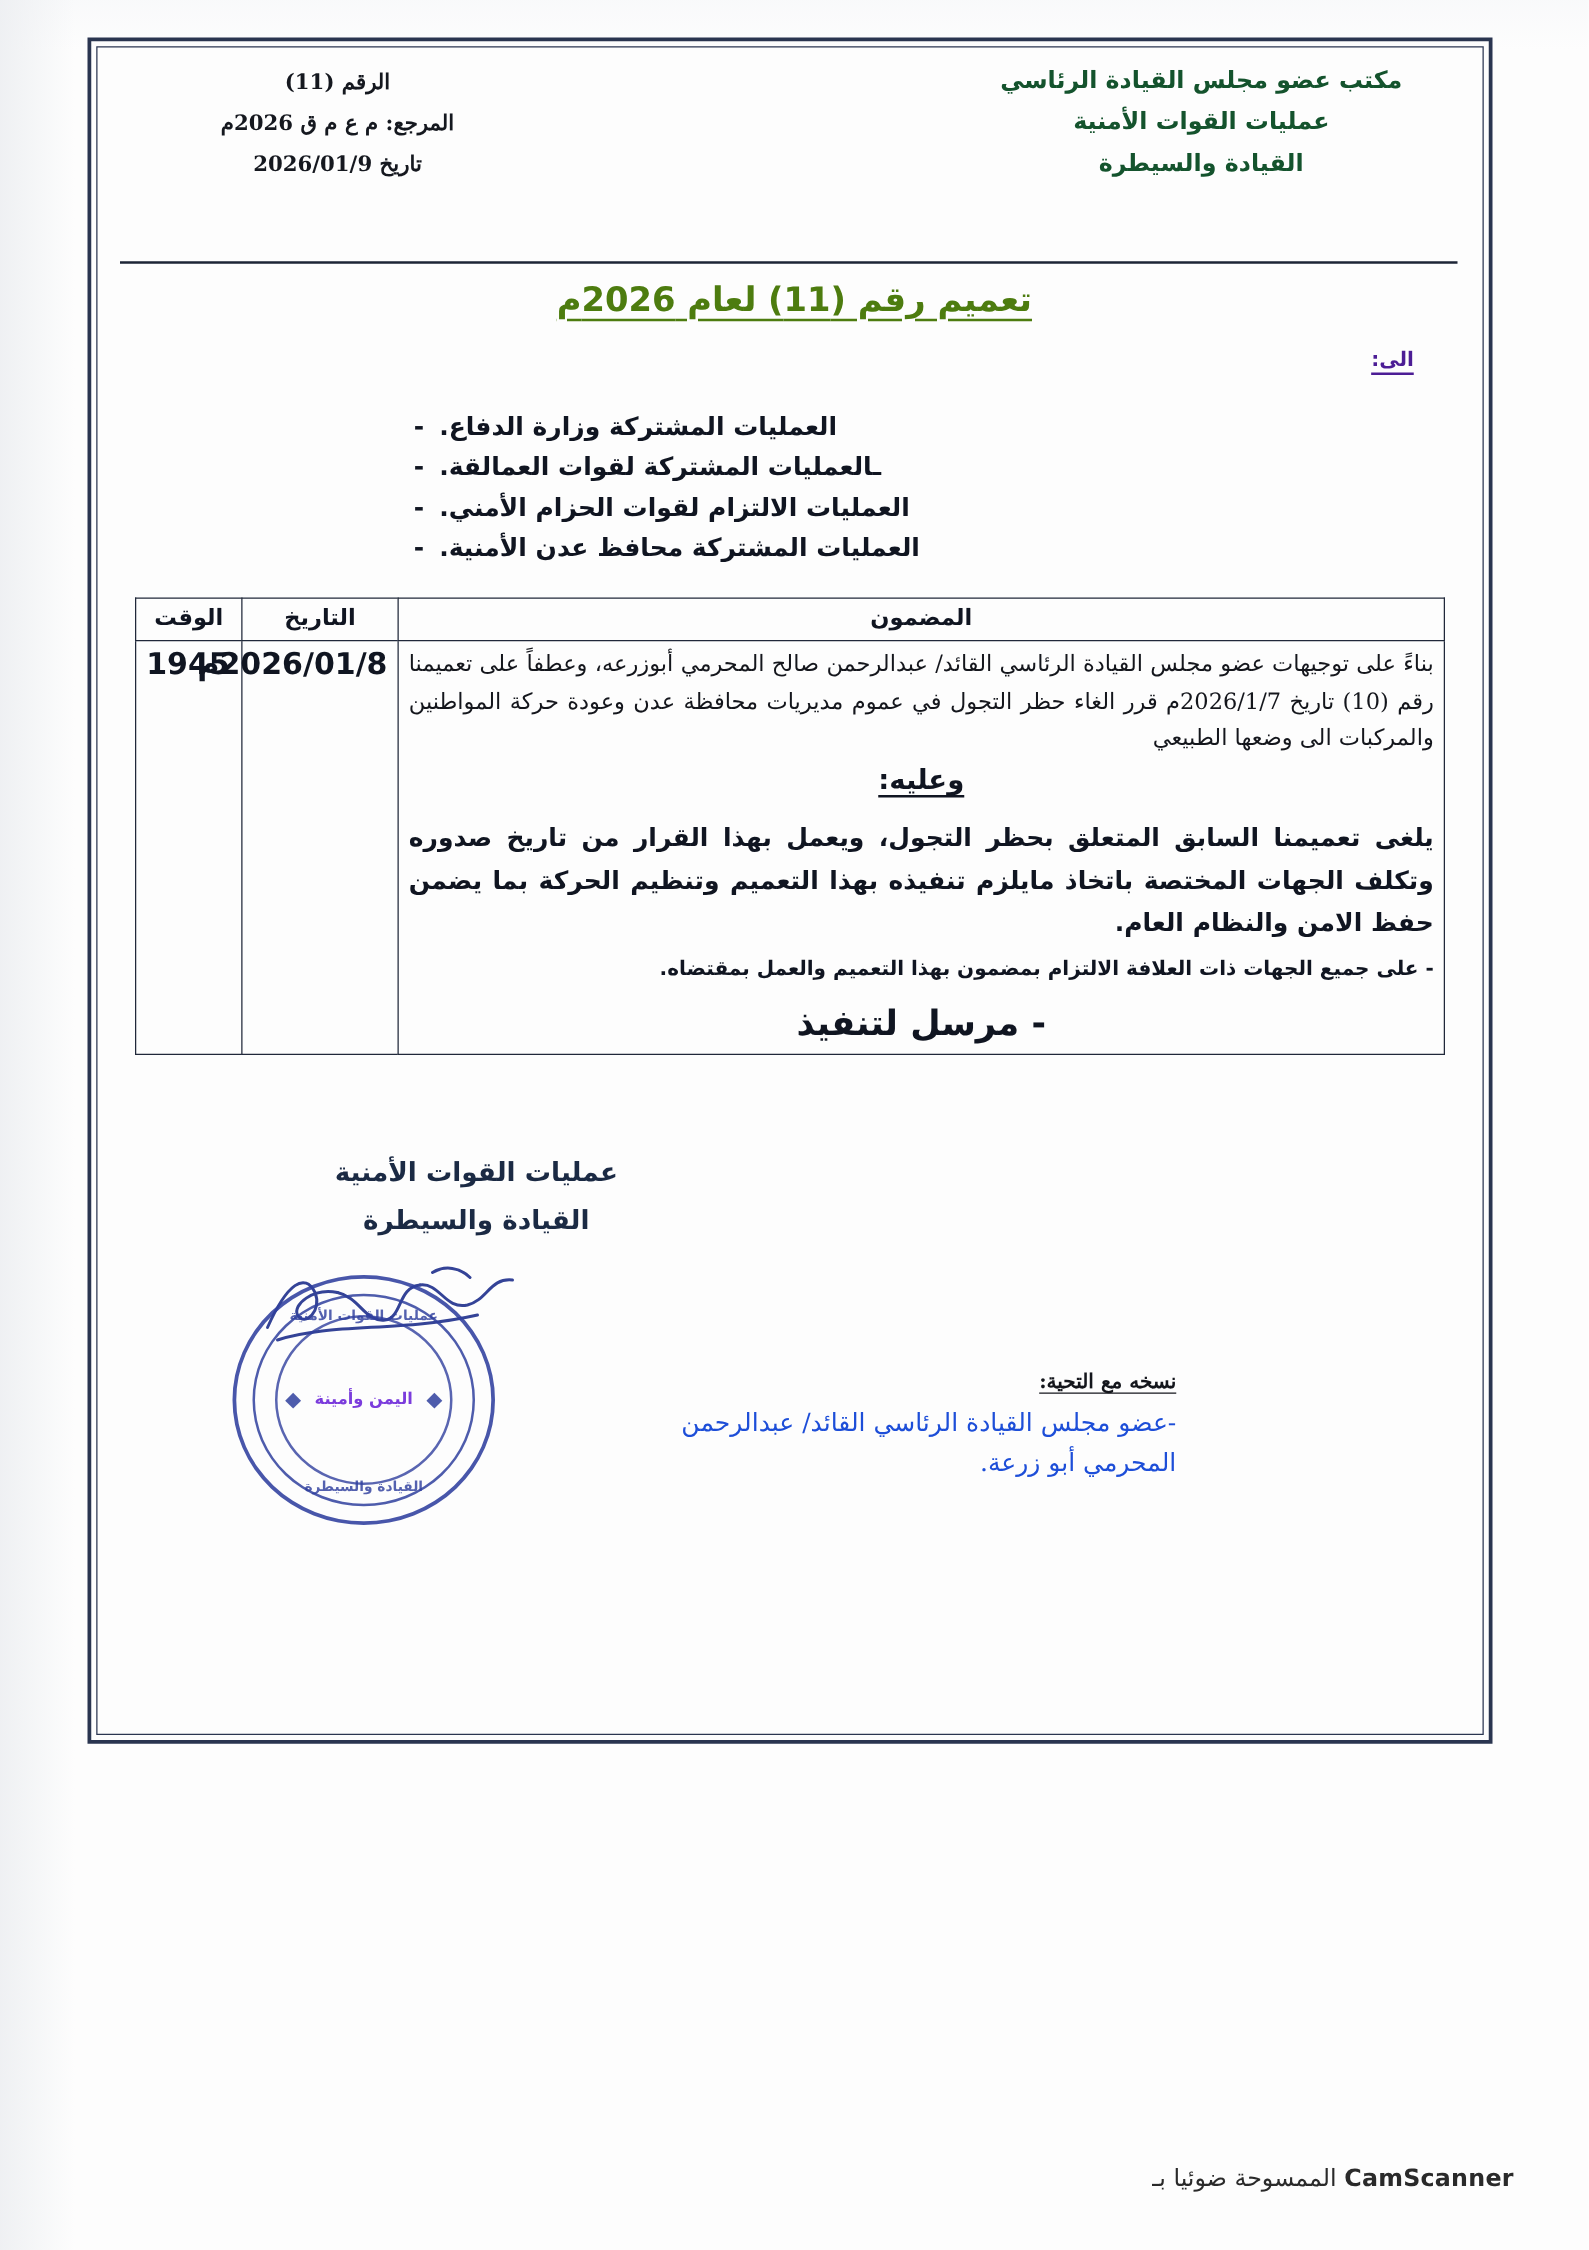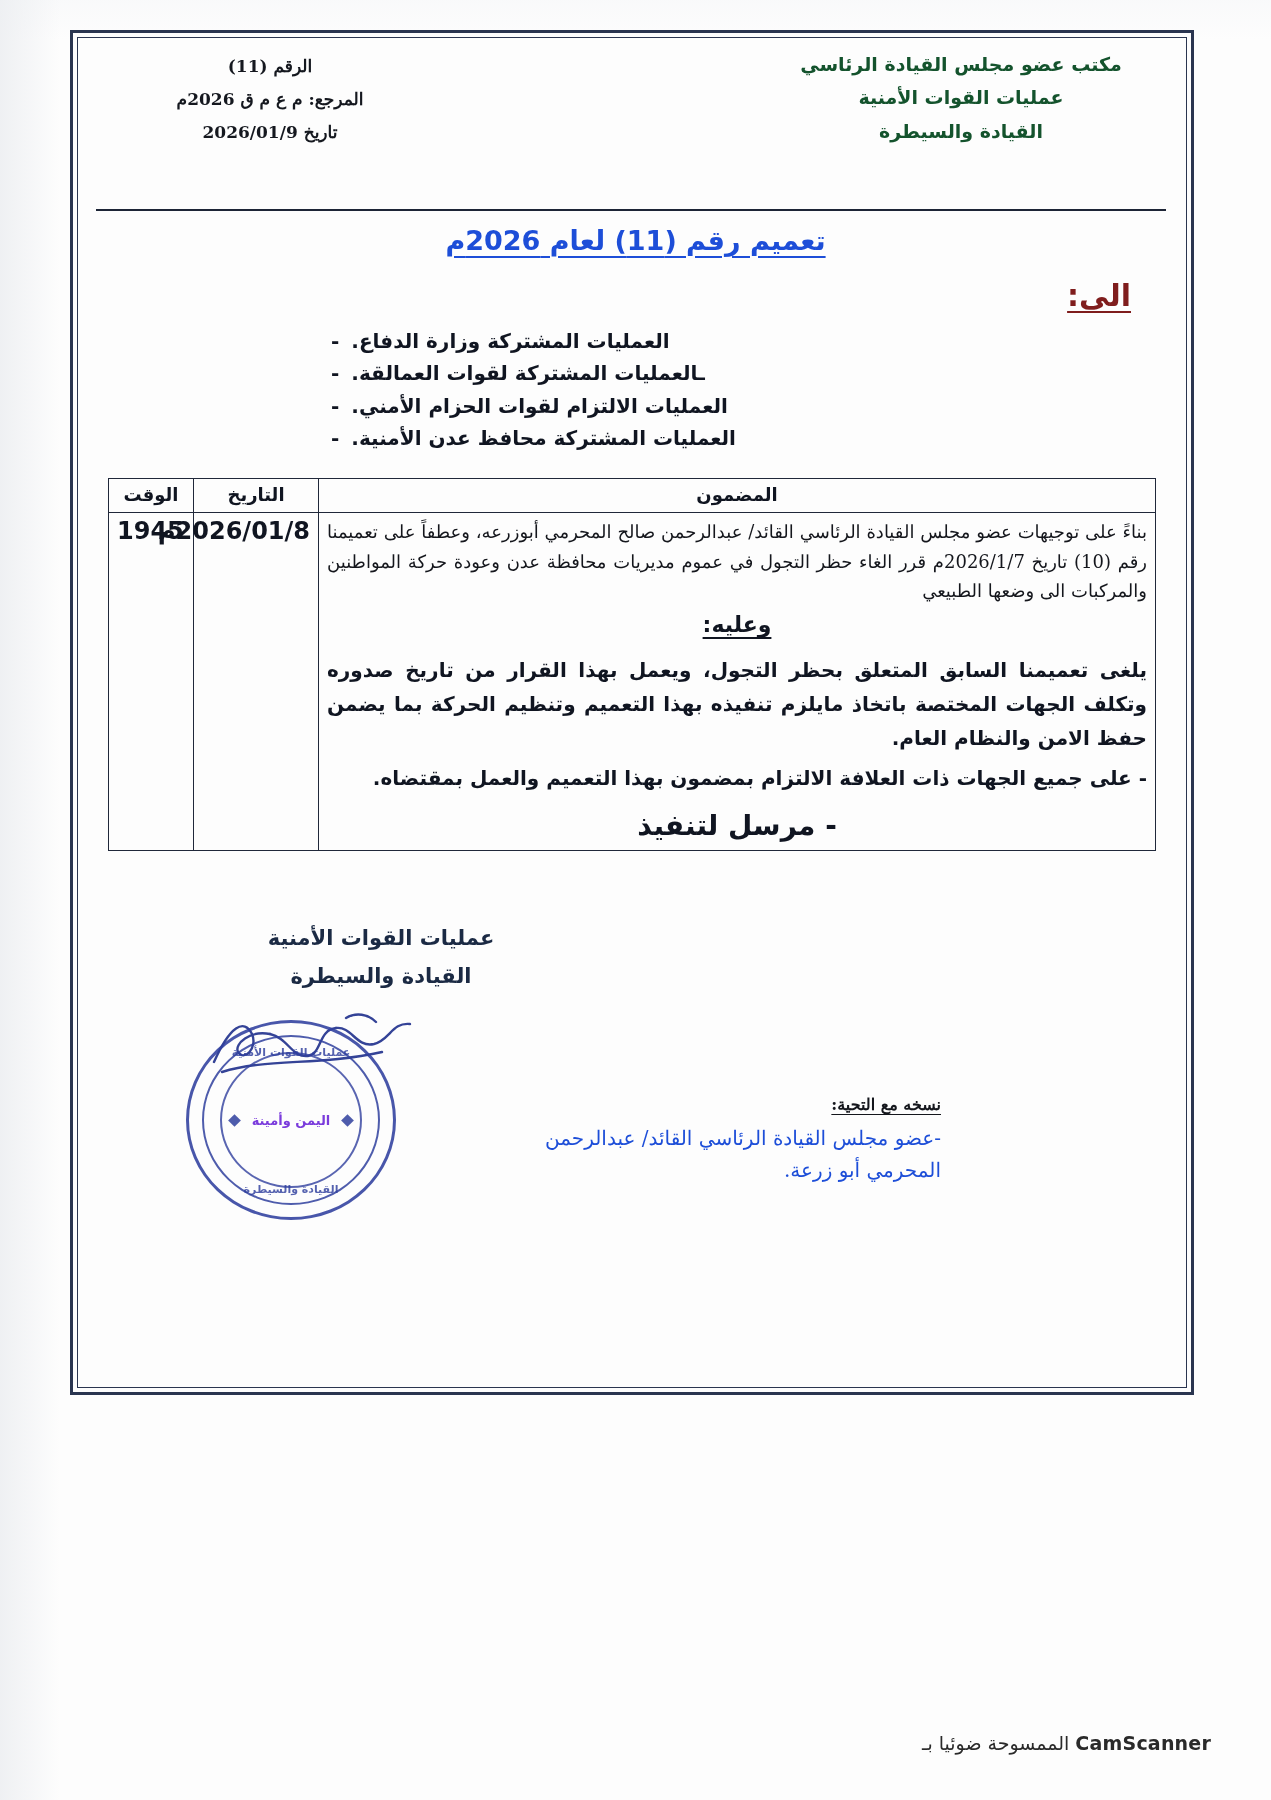--- a/index.html
+++ b/index.html
@@ -113,35 +113,35 @@
   
   .doc-title {
     position: absolute;
     left: 0;
     right: 0;
     top: 225px;
     text-align: center;
     font-family: "DejaVu Sans", sans-serif;
     font-weight: bold;
     font-size: 27px;
-    color: #1d4ed8;
+    color: #4d7c0f;
     text-decoration: underline;
     text-underline-offset: 6px;
     text-decoration-thickness: 2px;
   }
 
   
   .to-label {
     position: absolute;
     right: 140px;
     top: 278px;
     font-family: "DejaVu Sans", sans-serif;
     font-weight: bold;
-    font-size: 30px;
-    color: #7f1d1d;
+    font-size: 16px;
+    color: #4c1d95;
     text-decoration: underline;
     text-underline-offset: 5px;
     text-decoration-thickness: 2px;
   }
 
   .recipients {
     position: absolute;
     right: 180px;
     top: 325px;
     width: 760px;
@@ -245,21 +245,21 @@
     line-height: 1.7;
     color: #101521;
     text-align: justify;
     direction: rtl;
     margin: 0 0 6px 0;
   }
 
   .para-bold-dash {
     font-family: "DejaVu Sans", sans-serif;
     font-weight: bold;
-    font-size: 20px;
+    font-size: 16px;
     line-height: 1.7;
     color: #101521;
     text-align: justify;
     direction: rtl;
     margin: 0 0 4px 0;
   }
 
   .forward-line {
     font-family: "DejaVu Sans", sans-serif;
     font-weight: bold;

